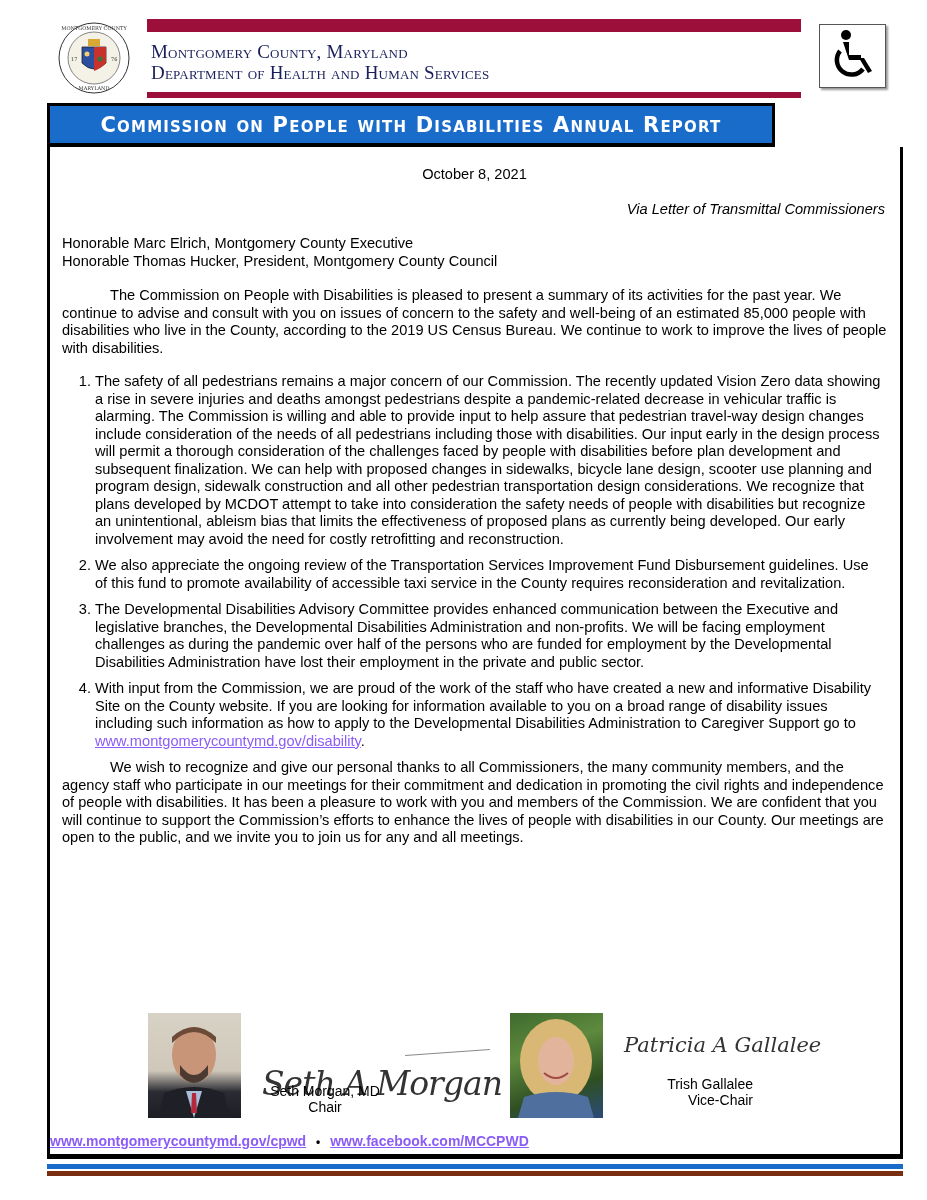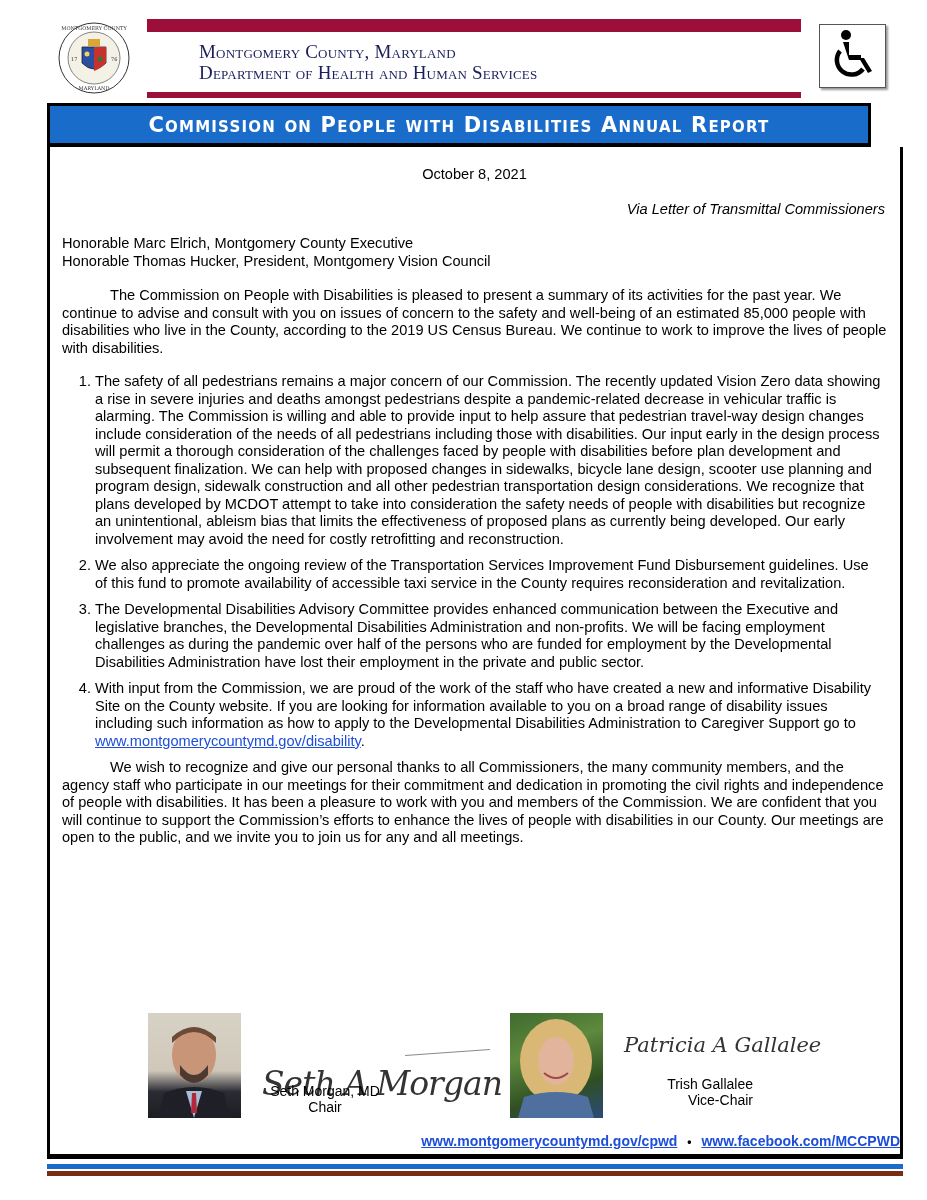--- a/index.html
+++ b/index.html
@@ -2,57 +2,57 @@
 <html><head>
   <meta charset="utf-8">
   <style>
     html, body { margin: 0; padding: 0; background: #ffffff; }
     body { width: 927px; height: 1200px; position: relative; overflow: hidden; font-family: "Liberation Sans", sans-serif; color: #000; }
 
     
     .seal { position: absolute; left: 57px; top: 21px; width: 74px; height: 74px; }
     .bar-top { position: absolute; left: 147px; top: 19px; width: 654px; height: 13px; background: #9b0f3a; }
     .bar-bottom { position: absolute; left: 147px; top: 92px; width: 654px; height: 6px; background: #9b0f3a; }
-    .org { position: absolute; left: 151px; top: 41px; font-family: "Liberation Serif", serif; color: #1a1f5c; font-variant: small-caps; font-size: 19px; line-height: 21px; letter-spacing: 0.2px; margin-left: 48px; }
+    .org { position: absolute; left: 151px; top: 41px; font-family: "Liberation Serif", serif; color: #1a1f5c; font-variant: small-caps; font-size: 19px; line-height: 21px; letter-spacing: 0.2px; }
     .org div { white-space: nowrap; }
     .wc-box { position: absolute; left: 819px; top: 24px; width: 65px; height: 62px; border: 1px solid #555; box-shadow: 2px 2px 2px #999; background: #fff; }
     .wc-box svg { position: absolute; left: 8px; top: 4px; }
 
     
-    .banner { position: absolute; left: 47px; top: 103px; width: 824px; height: 44px; background: #1a6ccb; border: 3px solid #000; border-bottom: 4px solid #000; box-sizing: border-box; display: flex; align-items: center; justify-content: center; }
+    .banner { position: absolute; left: 47px; top: 103px; width: 728px; height: 44px; background: #1a6ccb; border: 3px solid #000; border-bottom: 4px solid #000; box-sizing: border-box; display: flex; align-items: center; justify-content: center; }
     .banner span { color: #fff; font-family: "DejaVu Sans", sans-serif; font-weight: bold; font-variant: small-caps; font-size: 21px; letter-spacing: 1.2px; white-space: nowrap; }
 
     
     .frame { position: absolute; left: 47px; top: 147px; width: 856px; height: 1012px; border: 3px solid #000; border-top: none; border-bottom: 5px solid #000; box-sizing: border-box; }
     .content { position: absolute; left: 62px; top: 166px; width: 825px; font-size: 14.6px; line-height: 17.5px; }
     .date { text-align: center; margin-left: 0; }
     .via { text-align: right; font-style: italic; margin-top: 17px; padding-right: 2px; }
     .addressees { margin-top: 17px; }
     .addressees div { white-space: nowrap; }
     p.para { margin: 17px 0 0 0; text-indent: 48px; }
     ol.items { margin: 16px 4px 0 0; padding: 0 0 0 33px; }
     ol.items li { padding-left: 0; margin-bottom: 9px; }
     ol.items li::marker { font-size: 14.6px; }
-    a.link { color: #1d4ed8; text-decoration: underline; }
+    a.link { color: #8b5cf6; text-decoration: underline; }
     p.closing { margin: 9px 0 0 0; text-indent: 48px; }
 
     
     .sig-photo { position: absolute; width: 93px; height: 105px; }
     .photo-1 { left: 148px; top: 1013px; background: linear-gradient(180deg, #d8d2c6 0%, #cfc8ba 55%, #2b2b33 75%, #1d1d24 100%); overflow: hidden; }
     .photo-2 { left: 510px; top: 1013px; background: linear-gradient(160deg, #3f6a2d 0%, #5e8a3e 35%, #2f4f22 70%, #2b4a7a 100%); overflow: hidden; }
     .sig-script { position: absolute; font-family: "DejaVu Serif", serif; font-style: italic; color: #333; }
     .sig-1 { left: 262px; top: 1064px; font-size: 33px; letter-spacing: -1px; }
     .sig-2 { left: 624px; top: 1033px; font-size: 21px; letter-spacing: 0px; }
     .sig-line { position: absolute; left: 405px; top: 1052px; width: 85px; height: 1px; background: #888; transform: rotate(-4deg); }
     .sig-name { position: absolute; text-align: center; font-size: 14px; line-height: 16px; }
     .name-1 { left: 255px; top: 1083px; width: 140px; }
     .name-2 { left: 633px; top: 1076px; width: 120px; text-align: right; }
 
     
-    .footer-links { position: absolute; left: 50px; top: 1133px; width: 850px; text-align: right; font-size: 14px; font-weight: bold; }
+    .footer-links { position: absolute; left: 50px; top: 1133px; width: 850px; text-align: left; font-size: 14px; font-weight: bold; }
     .footer-links .bullet { margin: 0 6px; font-size: 12px; }
     .stripe-blue { position: absolute; left: 47px; top: 1164px; width: 856px; height: 5px; background: #1a6ccb; }
     .stripe-brown { position: absolute; left: 47px; top: 1171px; width: 856px; height: 5px; background: #7a2e10; }
   </style>
 </head>
 <body>
 
 <div class="seal">
   <svg width="74" height="74" viewBox="0 0 74 74">
     <circle cx="37" cy="37" r="35" fill="#fff" stroke="#333" stroke-width="1"></circle>
@@ -87,21 +87,21 @@
   <span>Commission on People with Disabilities Annual Report</span>
 </div>
 
 <div class="frame"></div>
 
 <div class="content">
   <div class="date">October 8, 2021</div>
   <div class="via">Via Letter of Transmittal Commissioners</div>
   <div class="addressees">
     <div>Honorable Marc Elrich, Montgomery County Executive</div>
-    <div>Honorable Thomas Hucker, President, Montgomery Vision Council</div>
+    <div>Honorable Thomas Hucker, President, Montgomery County Council</div>
   </div>
   <p class="para">The Commission on People with Disabilities is pleased to present a summary of its activities for the past year.  We continue to advise and consult with you on issues of concern to the safety and well-being of an estimated 85,000 people with disabilities who live in the County, according to the 2019 US Census Bureau. We continue to work to improve the lives of people with disabilities.</p>
   <ol class="items">
     <li>The safety of all pedestrians remains a major concern of our Commission.  The recently updated Vision Zero data showing a rise in severe injuries and deaths amongst pedestrians despite a pandemic-related decrease in vehicular traffic is alarming.  The Commission is willing and able to provide input to help assure that pedestrian travel-way design changes include consideration of the needs of all pedestrians including those with disabilities.  Our input early in the design process will permit a thorough consideration of the challenges faced by people with disabilities before plan development and subsequent finalization.  We can help with proposed changes in sidewalks, bicycle lane design, scooter use planning and program design, sidewalk construction and all other pedestrian transportation design considerations.  We recognize that plans developed by MCDOT attempt to take into consideration the safety needs of people with disabilities but recognize an unintentional, ableism bias that limits the effectiveness of proposed plans as currently being developed.  Our early involvement may avoid the need for costly retrofitting and reconstruction.</li>
     <li>We also appreciate the ongoing review of the Transportation Services Improvement Fund Disbursement guidelines.  Use of this fund to promote availability of accessible taxi service in the County requires reconsideration and revitalization.</li>
     <li>The Developmental Disabilities Advisory Committee provides enhanced communication between the Executive and legislative branches, the Developmental Disabilities Administration and non-profits. We will be facing employment challenges as during the pandemic over half of the persons who are funded for employment by the Developmental Disabilities Administration have lost their employment in the private and public sector.</li>
     <li><span>With input from the Commission, we are proud of the work of the staff who have created a new and informative Disability Site on the County website.  If you are looking for information available to you on a broad range of disability issues including such information as how to apply to the Developmental Disabilities Administration to Caregiver Support go to </span><a class="link" href="#">www.montgomerycountymd.gov/disability</a><span>.</span></li>
   </ol>
   <p class="closing">We wish to recognize and give our personal thanks to all Commissioners, the many community members, and the agency staff who participate in our meetings for their commitment and dedication in promoting the civil rights and independence of people with disabilities.  It has been a pleasure to work with you and members of the Commission.  We are confident that you will continue to support the Commission’s efforts to enhance the lives of people with disabilities in our County. Our meetings are open to the public, and we invite you to join us for any and all meetings.</p>
 </div>

